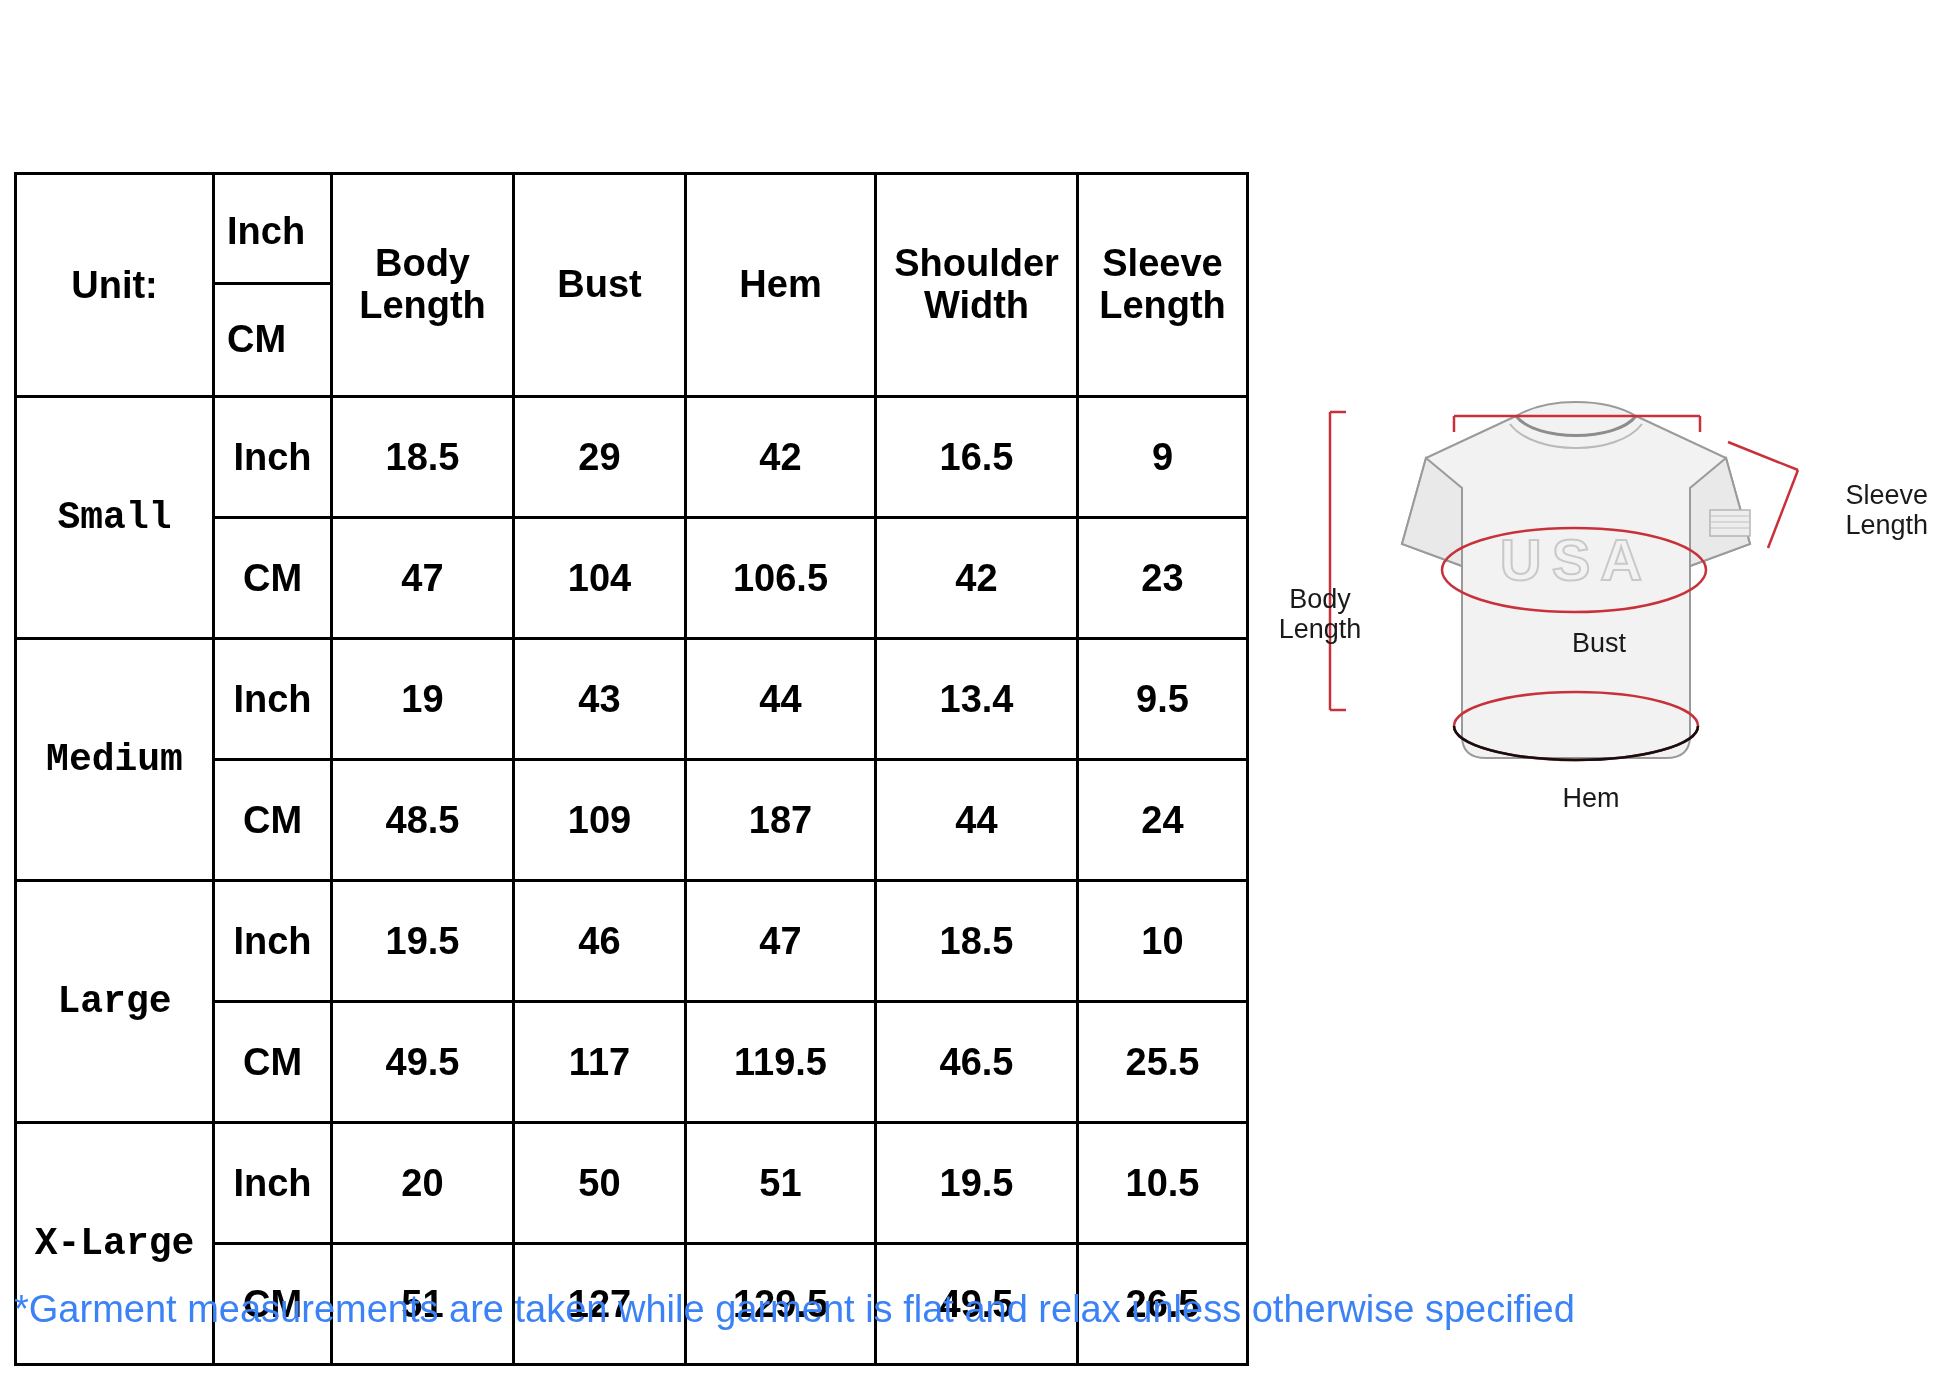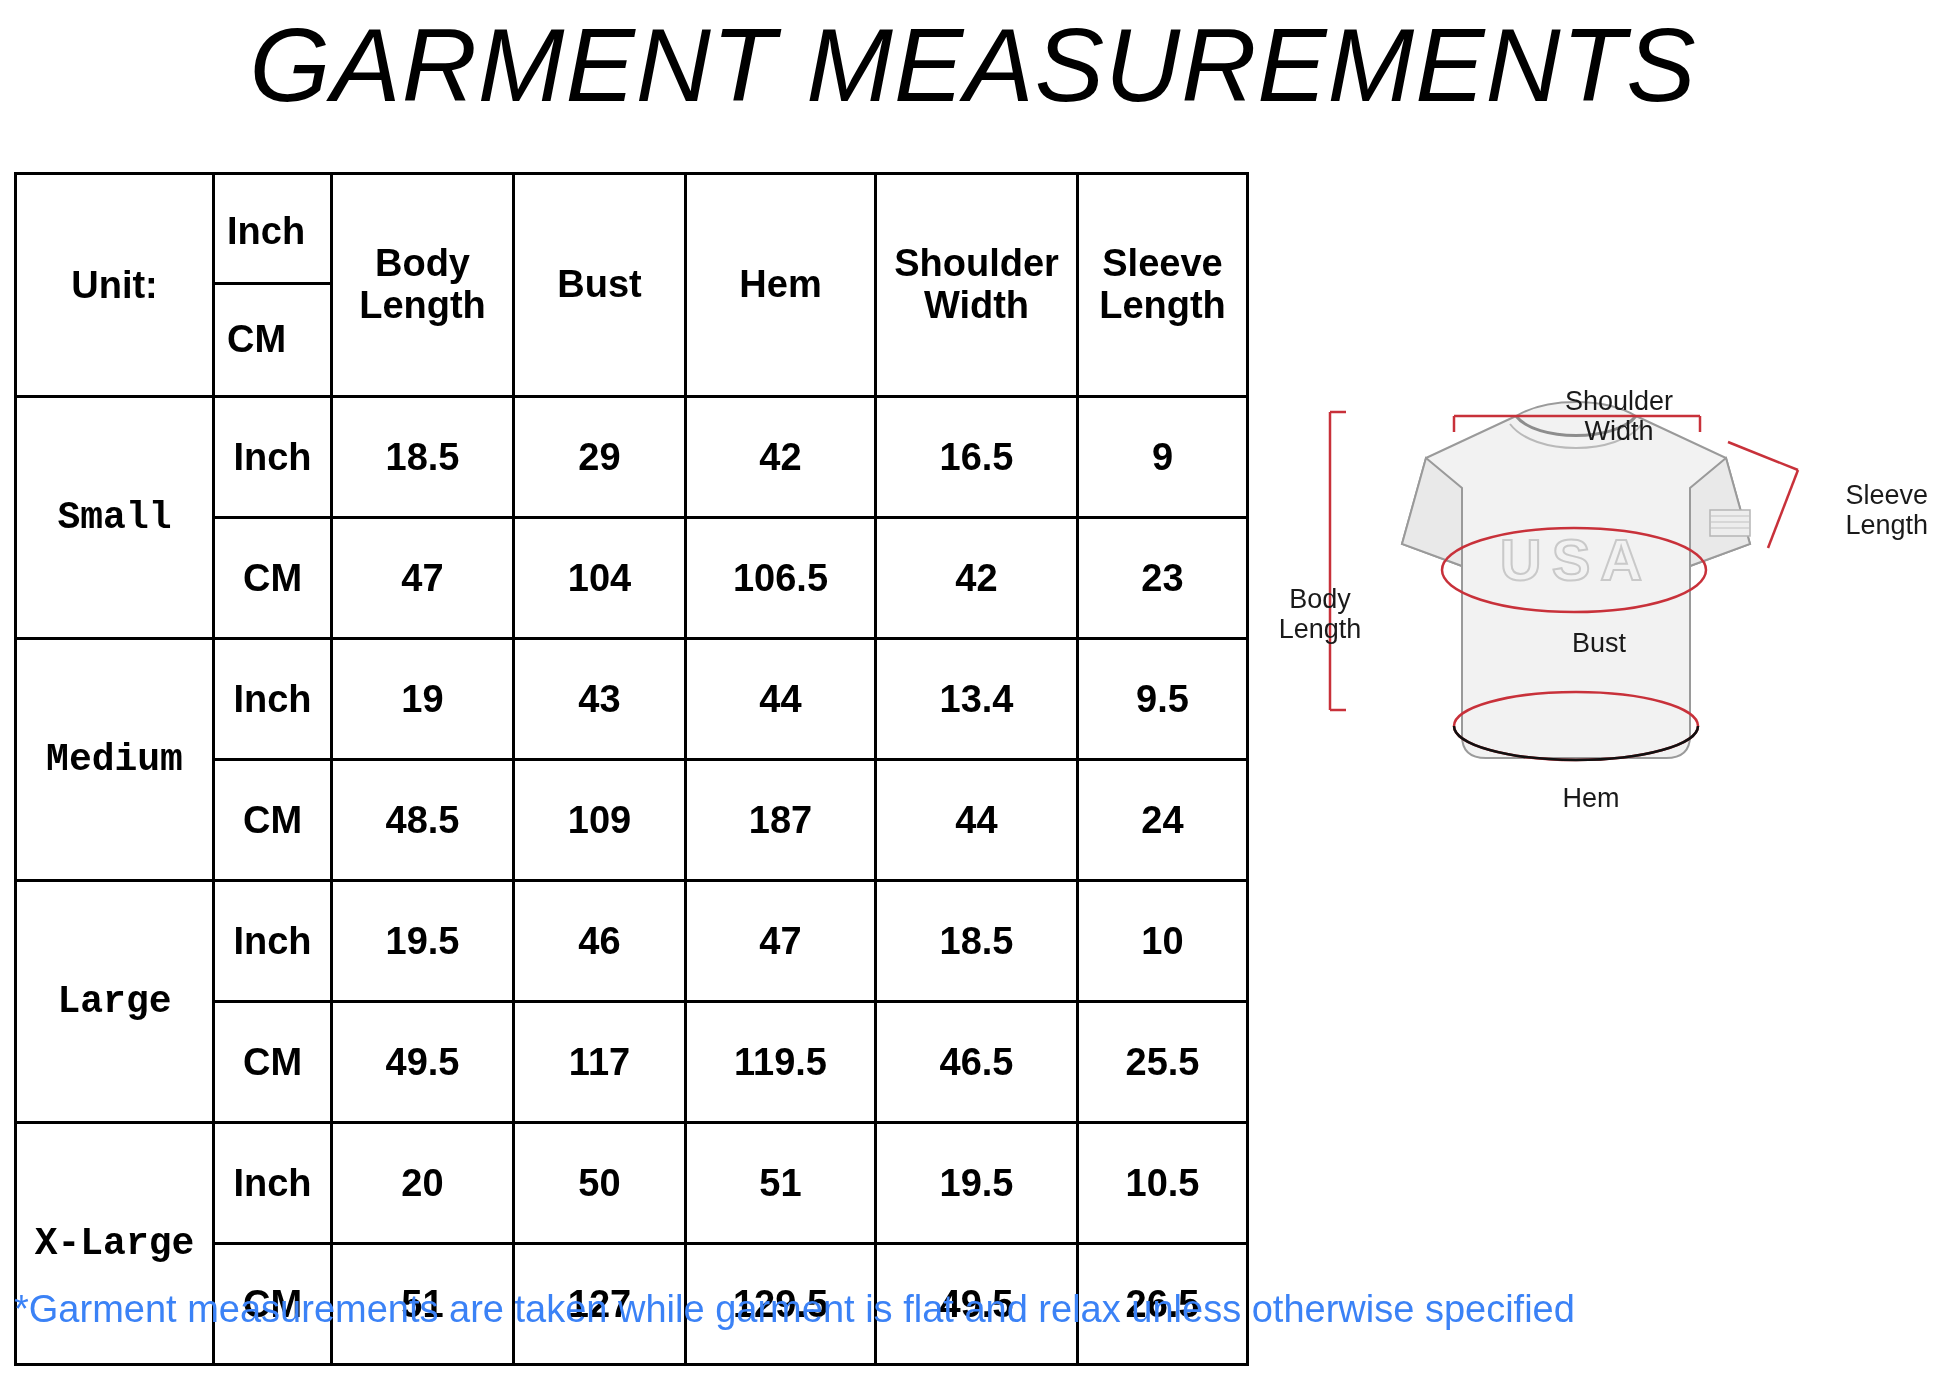--- a/index.html
+++ b/index.html
@@ -154,21 +154,20 @@
   .lbl-sleeve   { left: 520px; top: 82px;  width: 150px; text-align: right; }
   .lbl-body     { left: -8px;  top: 186px; width: 140px; }
   .lbl-bust     { left: 286px; top: 230px; width: 110px; }
   .lbl-hem      { left: 278px; top: 385px; width: 110px; }
 </style>
 </head>
 <body>
 
 <div id="page">
 
-  <div class="title">GARMENT MEASUREMENTS</div>
 
   <div class="table-wrap">
     <table class="size-table">
       <colgroup>
         <col class="c-size">
           <col class="c-unit">
           <col class="c-body">
           <col class="c-bust">
         <col class="c-hem">
           <col class="c-sw">
@@ -305,22 +304,20 @@
         <line x1="72" y1="14" x2="72" y2="312"></line>
         <line x1="72" y1="312" x2="88" y2="312"></line>
       </g>
 
       <g stroke="#c8313a" stroke-width="2.5" fill="none">
         <line x1="470" y1="44" x2="540" y2="72"></line>
         <line x1="540" y1="72" x2="510" y2="150"></line>
       </g>
     </svg>
 
-    <div class="dlabel lbl-shoulder">Shoulder
-Width</div>
     <div class="dlabel lbl-sleeve">Sleeve
 Length</div>
     <div class="dlabel lbl-body">Body
 Length</div>
     <div class="dlabel lbl-bust">Bust</div>
     <div class="dlabel lbl-hem">Hem</div>
   </div>
 
 </div>
 

